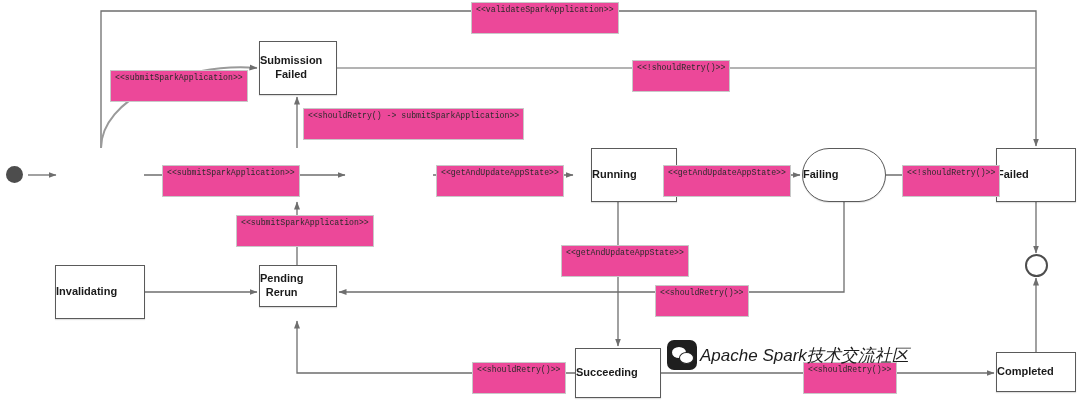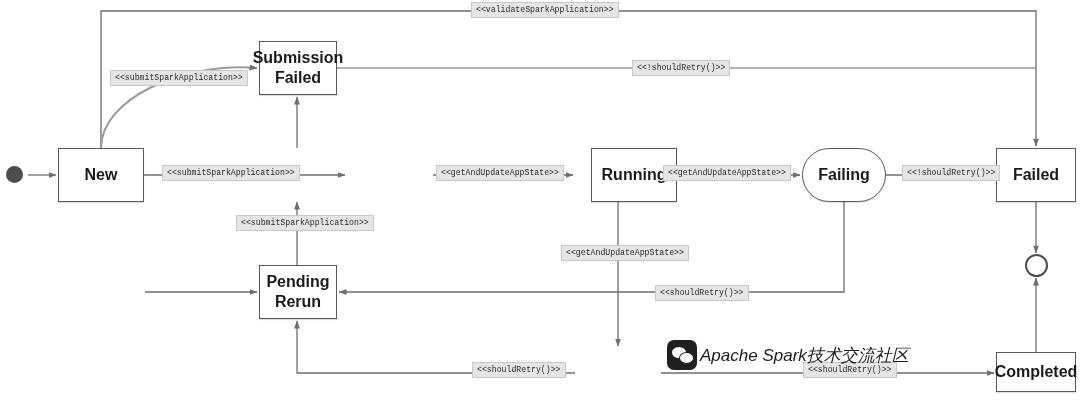--- a/index.html
+++ b/index.html
@@ -24,39 +24,38 @@
     width: 1080px;
     height: 401px;
     pointer-events: none;
   }
   .node {
     position: absolute;
     box-sizing: border-box;
     border: 1px solid #5a5a5a;
     background: #ffffff;
     color: #1a1a1a;
-    font-size: 16px;
+    font-size: 11px;
     font-weight: bold;
     display: flex;
     align-items: center;
-    justify-content: center;
     text-align: center;
     line-height: 1.25;
     box-shadow: 0 1px 1px rgba(0,0,0,0.12);
   }
   .edge-label {
     position: absolute;
     box-sizing: border-box;
-    background: #e5e5e5;
+    background: #ec4899;
     border: 1px solid #c8c8c8;
     color: #2b2b2b;
     font-family: "Liberation Mono", monospace;
     font-size: 8.2px;
     line-height: 1;
-    padding: 3px 4px 3px 4px;
+    padding: 3px 4px 19px 4px;
     white-space: nowrap;
   }
   .start-dot {
     position: absolute;
     width: 17px;
     height: 17px;
     border-radius: 50%;
     background: #4d4d4d;
   }
   .end-ring {
@@ -165,45 +164,49 @@
 
       <path d="M661,373 L994,373" marker-end="url(#arrow)"></path>
 
       <path d="M1036,352 L1036,278" marker-end="url(#arrow)"></path>
     </g>
   </svg>
 
   <div class="start-dot" style="left:6px; top:166px;"></div>
   <div class="end-ring" style="left:1025px; top:254px;"></div>
 
-  <div class="node" style="left:58px; top:148px; width:86px; height:54px;">
-      <span>New</span>
-    </div>
   <div class="node" style="left:259px; top:41px; width:78px; height:54px; white-space:pre-line;"><span style="white-space:pre-line;">Submission
 Failed</span></div>
   <div class="node" style="left:575px; top:148px; width:86px; height:54px;margin-left:16px;">
       <span>Running</span>
     </div>
   <div class="node" style="left:802px; top:148px; width:84px; height:54px;border-radius:27px;">
       <span>Failing</span>
     </div>
   <div class="node" style="left:996px; top:148px; width:80px; height:54px;">
       <span>Failed</span>
     </div>
-  <div class="node" style="left:259px; top:265px; width:78px; height:54px;">
+  <div class="node" style="left:55px; top:265px; width:90px; height:54px;">
+      <span>Invalidating</span>
+    </div>
+  <div class="node" style="left:259px; top:265px; width:78px; height:42px;">
       <span style="white-space:pre-line;">Pending
 Rerun</span>
+    </div>
+  <div class="node" style="left:575px; top:348px; width:86px; height:50px;">
+      <span>Succeeding</span>
     </div>
   <div class="node" style="left:996px; top:352px; width:80px; height:40px;">
       <span>Completed</span>
     </div>
 
   <div class="edge-label" style="left:471px; top:2px;">&lt;&lt;validateSparkApplication&gt;&gt;</div>
   <div class="edge-label" style="left:110px; top:70px;">&lt;&lt;submitSparkApplication&gt;&gt;</div>
   <div class="edge-label" style="left:632px; top:60px;">&lt;&lt;!shouldRetry()&gt;&gt;</div>
+  <div class="edge-label" style="left:303px; top:108px;">&lt;&lt;shouldRetry() -&gt; submitSparkApplication&gt;&gt;</div>
   <div class="edge-label" style="left:162px; top:165px;">&lt;&lt;submitSparkApplication&gt;&gt;</div>
   <div class="edge-label" style="left:436px; top:165px;">&lt;&lt;getAndUpdateAppState&gt;&gt;</div>
   <div class="edge-label" style="left:663px; top:165px;">&lt;&lt;getAndUpdateAppState&gt;&gt;</div>
   <div class="edge-label" style="left:902px; top:165px;">&lt;&lt;!shouldRetry()&gt;&gt;</div>
   <div class="edge-label" style="left:236px; top:215px;">&lt;&lt;submitSparkApplication&gt;&gt;</div>
   <div class="edge-label" style="left:561px; top:245px;">&lt;&lt;getAndUpdateAppState&gt;&gt;</div>
   <div class="edge-label" style="left:655px; top:285px;">&lt;&lt;shouldRetry()&gt;&gt;</div>
   <div class="edge-label" style="left:472px; top:362px;">&lt;&lt;shouldRetry()&gt;&gt;</div>
   <div class="edge-label" style="left:803px; top:362px;">&lt;&lt;shouldRetry()&gt;&gt;</div>
 

